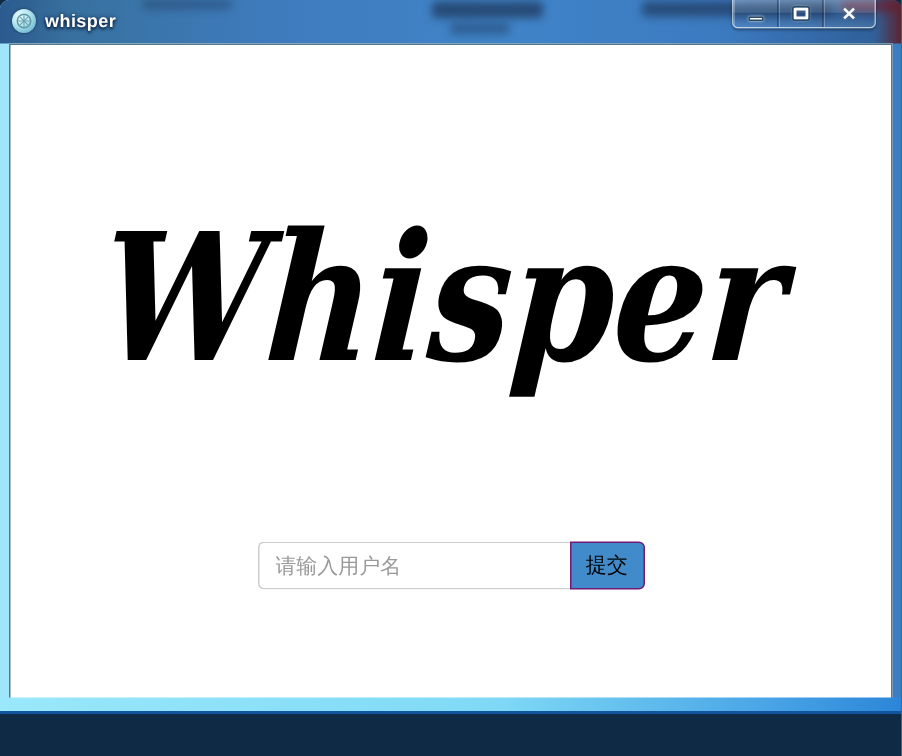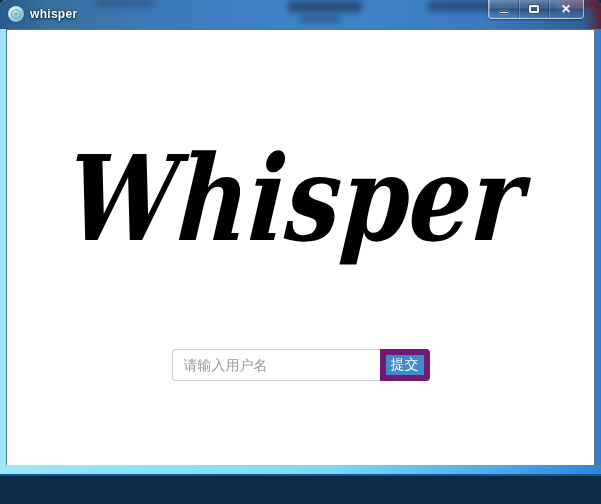--- a/index.html
+++ b/index.html
@@ -73,33 +73,33 @@
     position:absolute; top:98px; left:50%; transform:translateX(-50%);
     width:470px; height:145px;
   }
   .logo svg { width:100%; height:100%; overflow:visible; }
   .logo text {
     font-family:"DejaVu Serif","Liberation Serif",serif;
     font-style:italic; font-weight:bold; fill:#000;
   }
 
   .input-row {
-    position:absolute; top:319px; left:50%; transform:translateX(-50%);
+    position:absolute; top:331px; left:50%; transform:translateX(-50%);
     display:flex; width:258px; height:32px;
   }
   .username-input {
     flex:1; height:32px; padding:6px 11px;
     border:1px solid #cccccc; border-right:none; border-radius:4px 0 0 4px;
     font-size:14px; color:#555; outline:none;
     font-family:"Liberation Sans", sans-serif;
   }
   .username-input::placeholder { color:#999999; opacity:1; }
   .submit-btn {
-    width:50px; height:32px; border:6px solid #701a75; border-radius:0 4px 4px 0;
-    background:#428bca; color:#ffffff; font-size:14px; cursor:pointer;
+    width:50px; height:32px; border:1px solid #701a75; border-radius:0 4px 4px 0;
+    background:#428bca; color:#000000; font-size:14px; cursor:pointer;
     font-family:"Liberation Sans", sans-serif;
   }
 </style>
 </head>
 <body>
 
 <div class="window">
 
   <div class="titlebar">
     <div class="blob blob5"></div>

